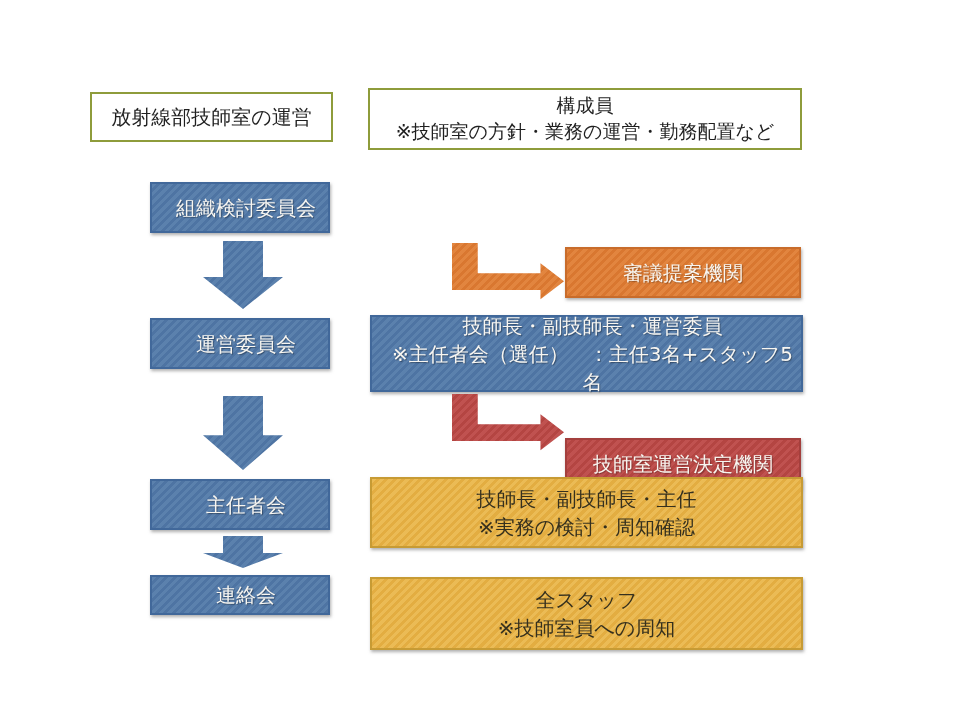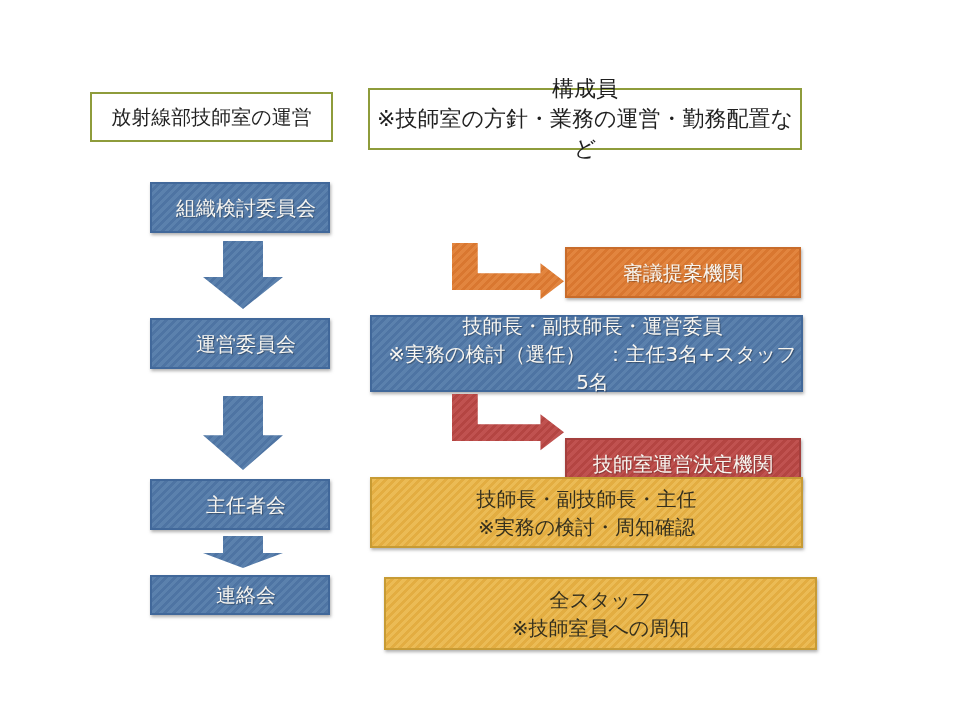--- a/index.html
+++ b/index.html
@@ -20,21 +20,21 @@
     color: var(--text_dark);
     display: flex;
     flex-direction: column;
     align-items: center;
     justify-content: center;
     text-align: center;
     font-size: 20px;
     line-height: 1.35;
   }
   #title-left  { left: 90px;  top: 92px; width: 243px; height: 50px; }
-  #title-right { left: 368px; top: 88px; width: 434px; height: 62px; font-size: 22px; }
+  #title-right { left: 368px; top: 88px; width: 434px; height: 62px; font-size: 19px; }
 
   
   .fill-blue {
     background: repeating-linear-gradient(135deg,
       var(--blue_base) 0 3px, var(--blue_stripe) 3px 6px);
     padding-left: 12px;
   }
   .fill-orange {
     background: repeating-linear-gradient(135deg,
       var(--orange_base) 0 3px, var(--orange_stripe) 3px 6px);
@@ -68,21 +68,21 @@
   
   #flow-node-1 { left: 150px; top: 182px; width: 180px; height: 51px; }
   #flow-node-2 { left: 150px; top: 318px; width: 180px; height: 51px; }
   #flow-node-3 { left: 150px; top: 479px; width: 180px; height: 51px; }
   #flow-node-4 { left: 150px; top: 575px; width: 180px; height: 40px; }
 
   
   #member-row-1 { left: 370px; top: 183px; width: 433px; height: 52px; }
   #member-row-2 { left: 370px; top: 315px; width: 433px; height: 77px; }
   #member-row-3 { left: 370px; top: 477px; width: 433px; height: 71px; }
-  #member-row-4 { left: 384px; top: 577px; width: 433px; height: 73px; }
+  #member-row-4 { left: 370px; top: 577px; width: 433px; height: 73px; }
 
   
   #callout-orange { left: 565px; top: 247px; width: 236px; height: 51px; }
   #callout-red    { left: 565px; top: 399px; width: 236px; height: 51px; }
 
   
   .down-arrow {
     clip-path: polygon(25% 0, 75% 0, 75% 53%, 100% 53%, 50% 100%, 0 53%, 25% 53%);
     filter: drop-shadow(1px 2px 1px rgba(120,120,120,0.5));
   }
@@ -135,21 +135,21 @@
 
 
   <div id="elbow-arrow-orange" class="abs elbow-arrow fill-orange"></div>
 
   <div id="callout-orange" class="abs node orange fill-orange">
     <span class="line">審議提案機関</span>
   </div>
 
   <div id="member-row-2" class="abs node blue fill-blue">
     <span class="line">技師長・副技師長・運営委員</span>
-    <span class="line">※実務の検討（選任）　：主任3名+スタッフ5名</span>
+    <span class="line">※主任者会（選任）　：主任3名+スタッフ5名</span>
   </div>
 
   <div id="elbow-arrow-red" class="abs elbow-arrow fill-red"></div>
 
   <div id="callout-red" class="abs node red fill-red">
     <span class="line">技師室運営決定機関</span>
   </div>
 
   <div id="member-row-3" class="abs node yellow fill-yellow">
     <span class="line">技師長・副技師長・主任</span>

